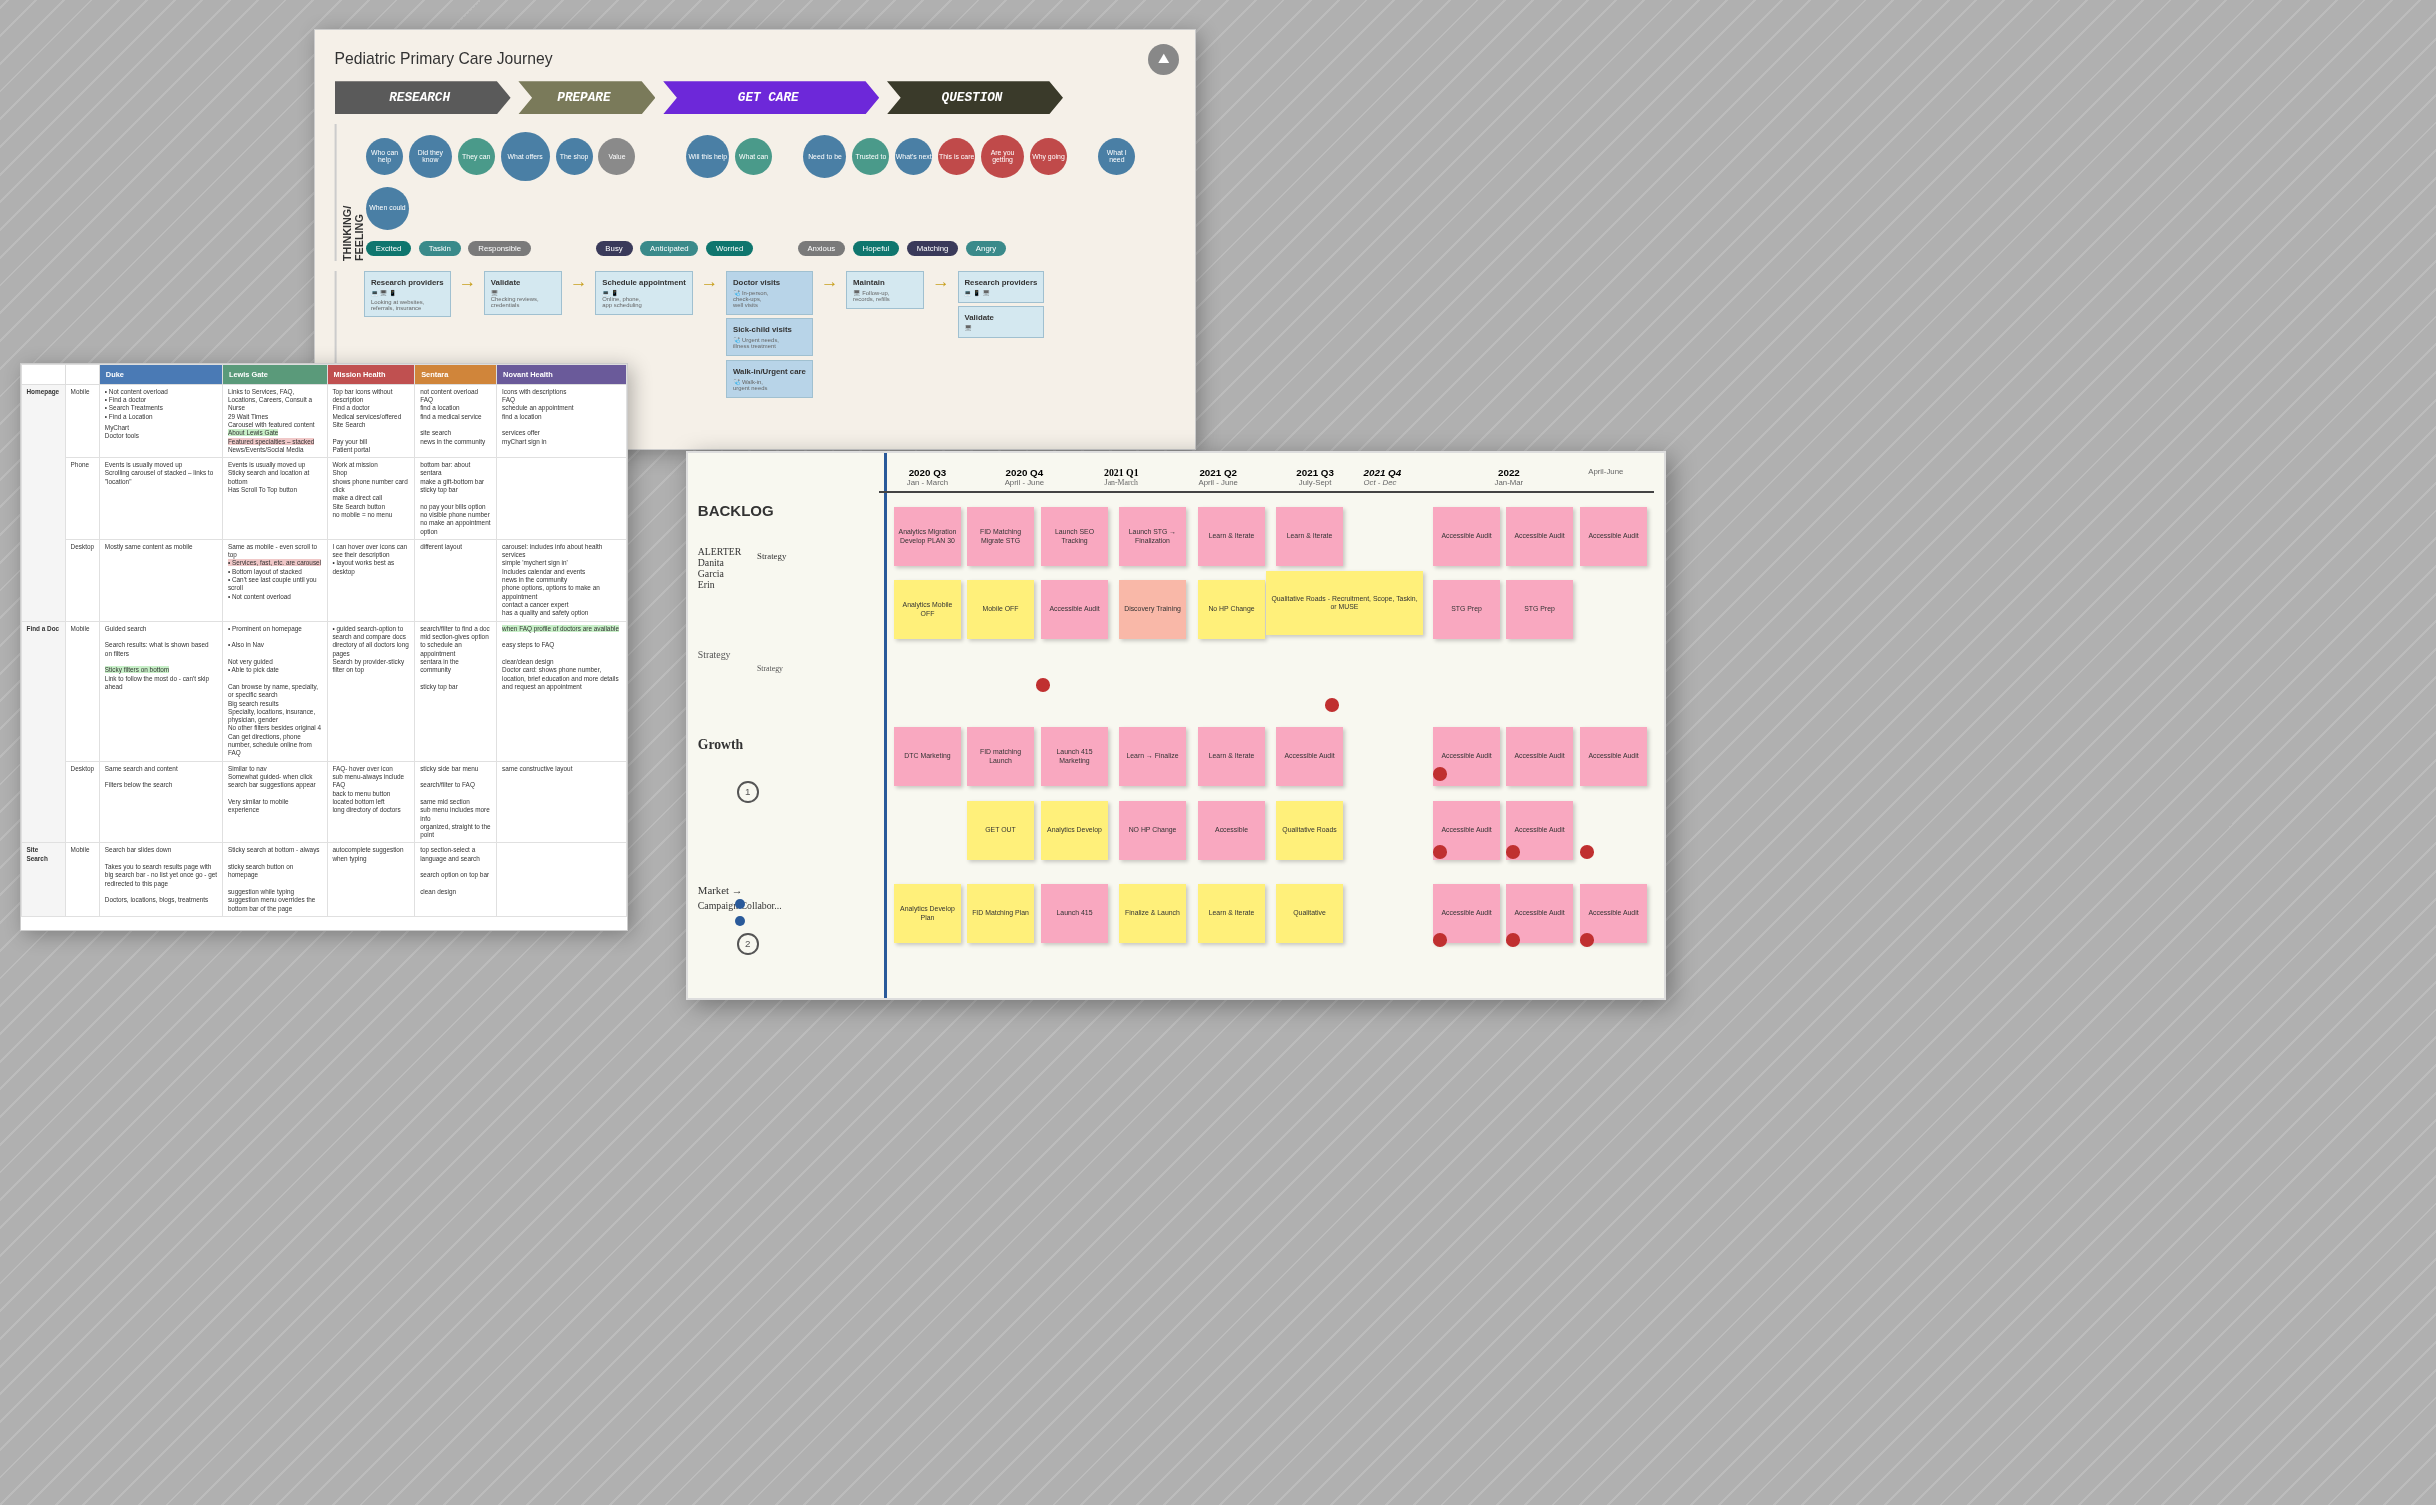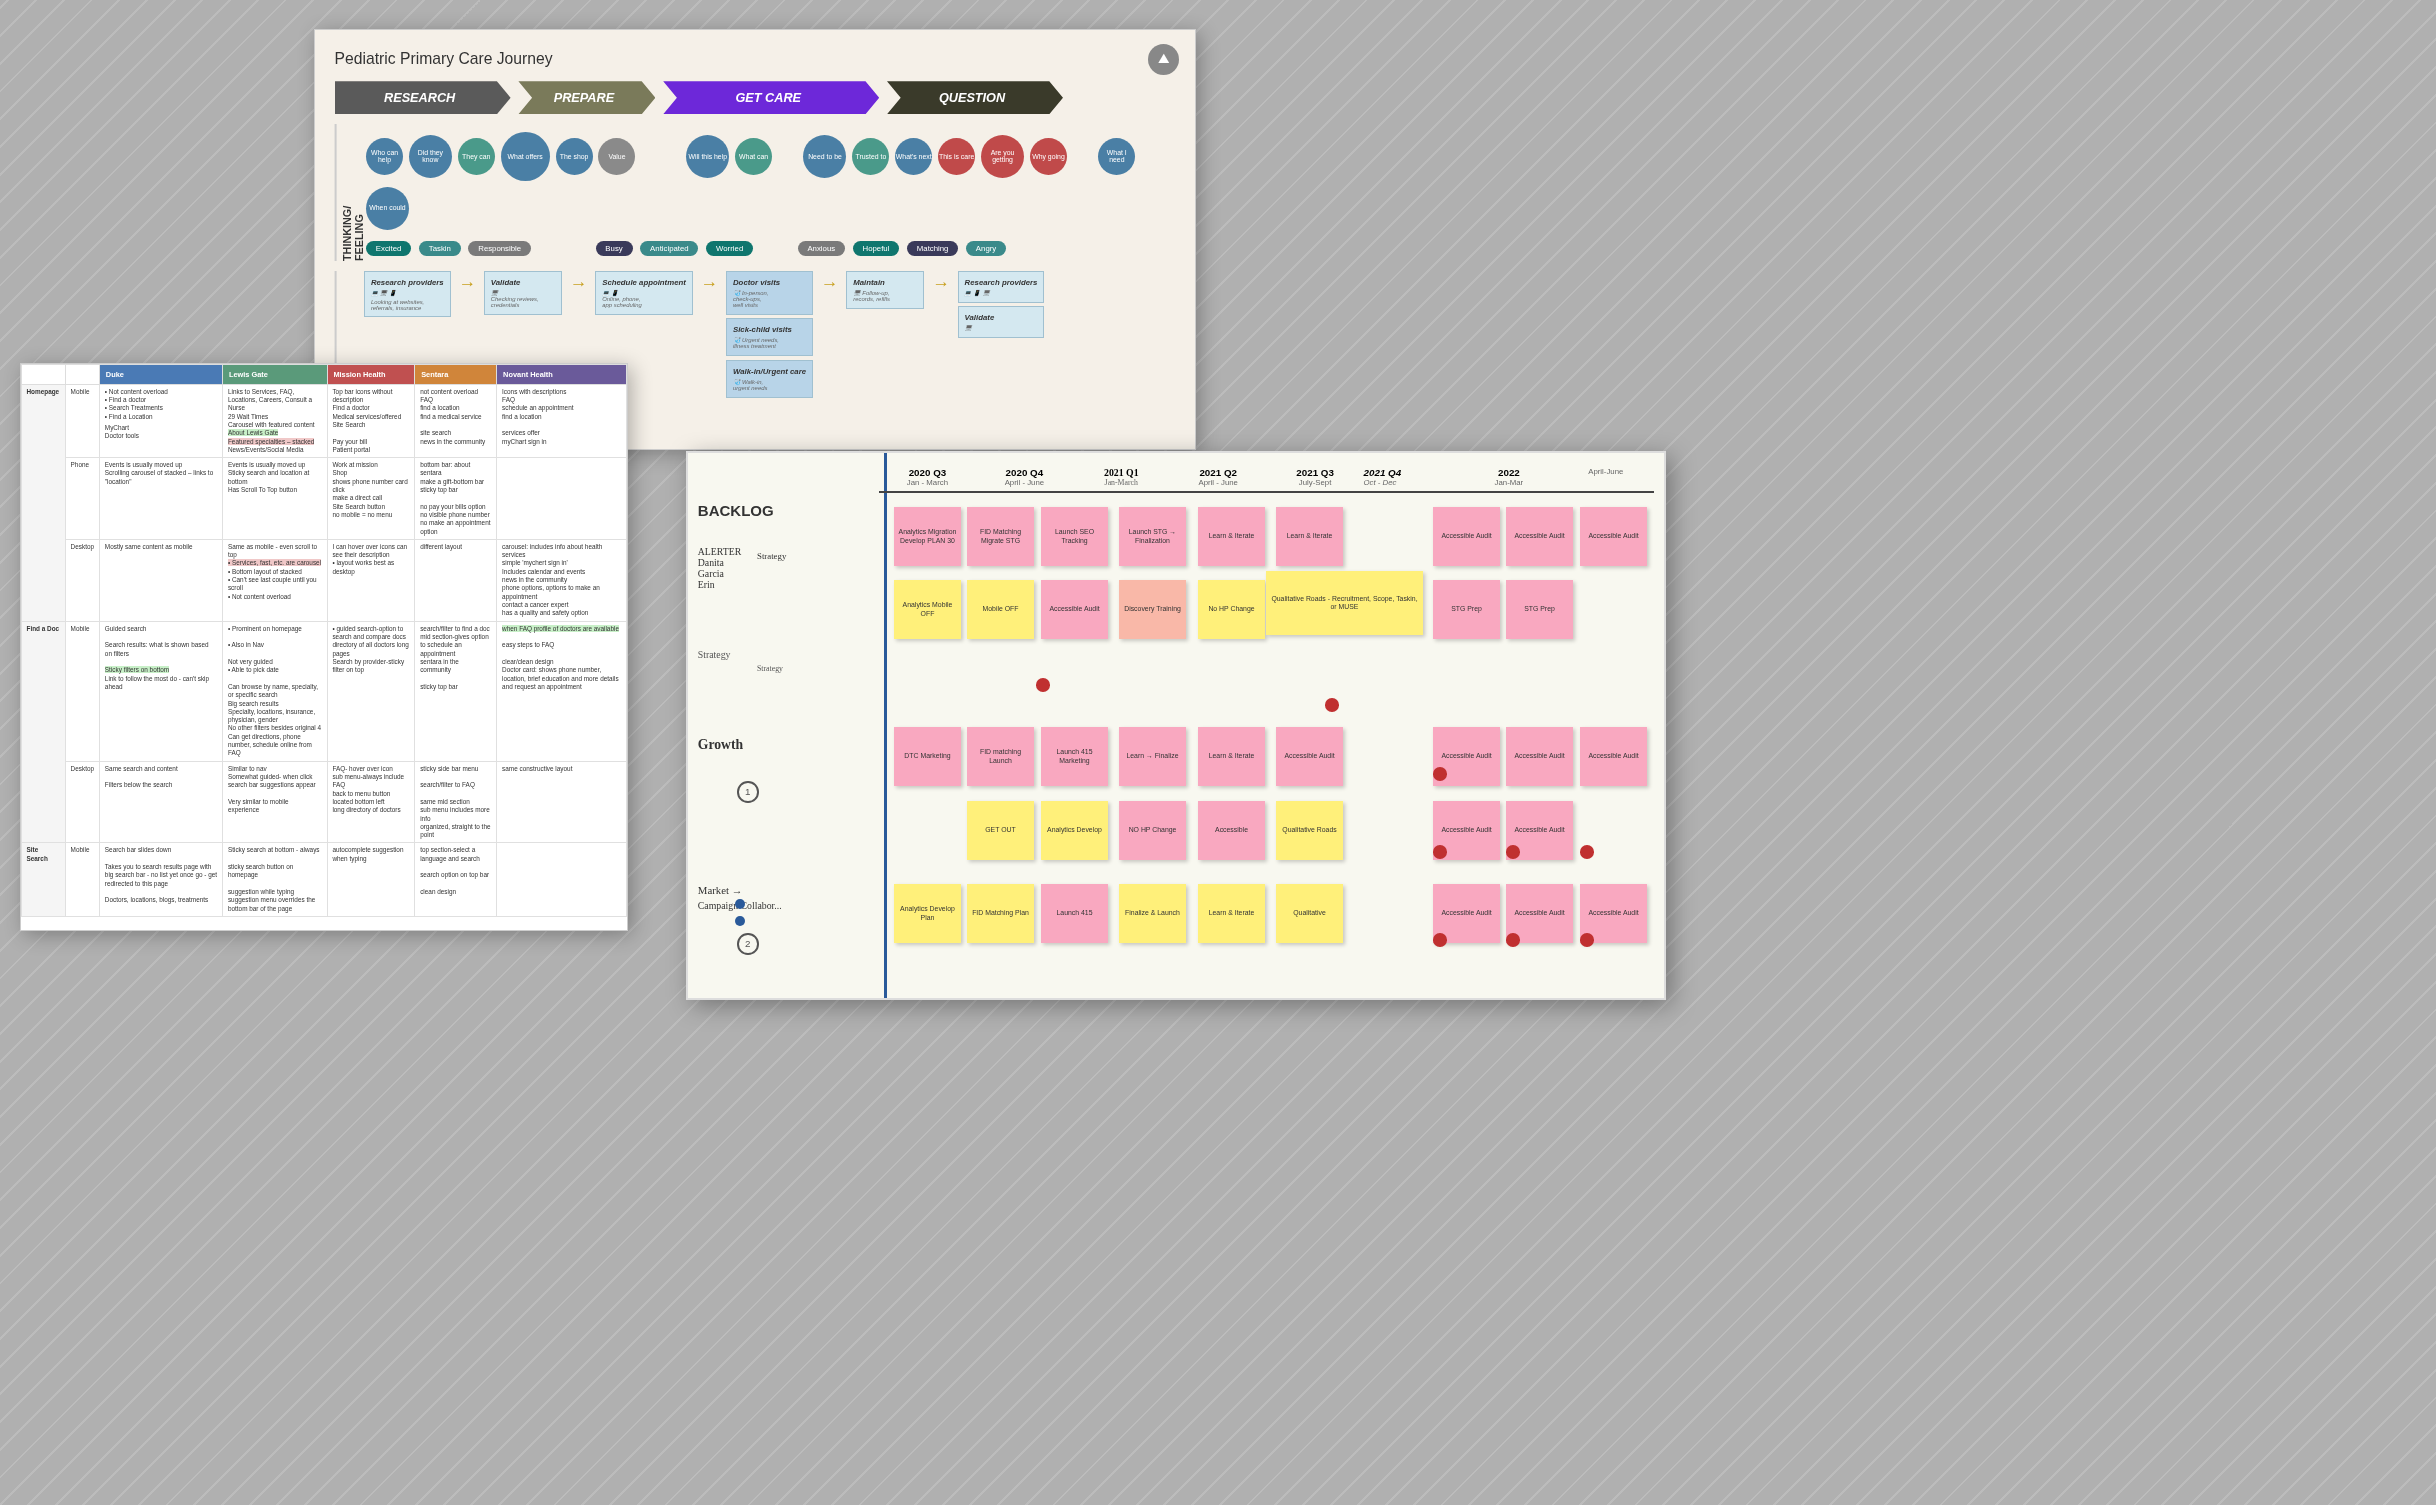--- a/index.html
+++ b/index.html
@@ -75,20 +75,21 @@
       display: flex;
       align-items: center;
       justify-content: center;
       font-weight: bold;
       font-style: italic;
       font-size: 12.7px;
       color: white;
       position: relative;
       padding: 0 19.6px 0 13.7px;
       clip-path: polygon(0 0, calc(100% - 13.7px) 0, 100% 50%, calc(100% - 13.7px) 100%, 0 100%, 13.7px 50%);
+      font-family: Liberation Mono, monospace;
     }
     .phase-arrow:first-child {
       clip-path: polygon(0 0, calc(100% - 13.7px) 0, 100% 50%, calc(100% - 13.7px) 100%, 0 100%);
       padding-left: 13.7px;
     }
 
     .phase-research { background: #5a5a5a; width: 176px; }
     .phase-prepare { background: #7a7a5a; width: 137px; }
     .phase-getcare { background: #6d28d9; width: 216px; }
     .phase-question { background: #3a3a2a; width: 176px; }
@@ -166,21 +167,20 @@
     .tag-oval.gray { background: #7a7a7a; }
     .tag-oval.teal { background: #3a8a8a; }
     .tag-oval.dark { background: #3a3a5a; }
 
     
     .flow-section {
       display: flex;
       gap: 7.8px;
       margin-top: 5.9px;
       height: 157px;
-      font-style: italic;
     }
 
     .flow-side-label {
       writing-mode: vertical-rl;
       transform: rotate(180deg);
       font-size: 9.8px;
       font-weight: bold;
       color: #333;
       border-right: 2px solid #ccc;
       padding-right: 3.9px;

